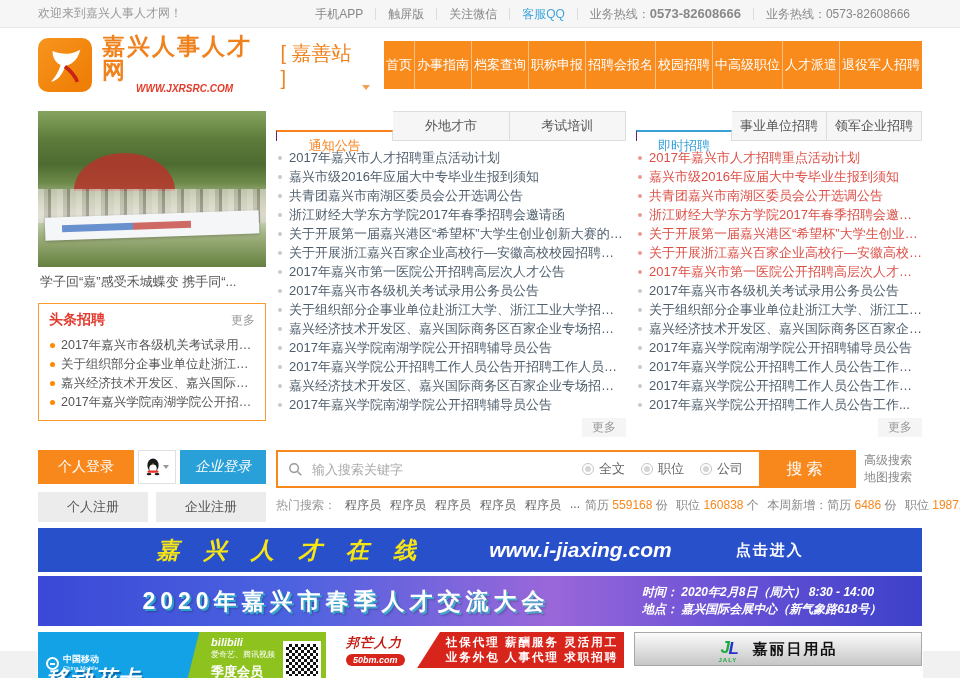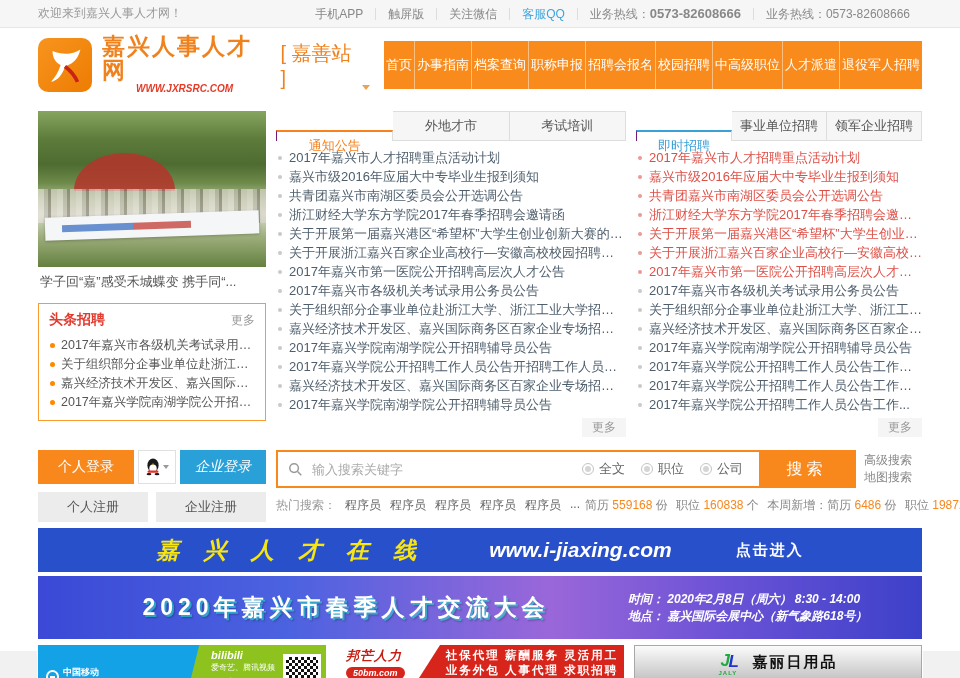--- a/index.html
+++ b/index.html
@@ -122,21 +122,21 @@
   .stats{color:#888;white-space:nowrap;}
   .stats .num{color:#f8871c;}
   .stats .seg{margin-left:5px;}
 
   
   .banner1{margin-top:6px;height:44px;background:#2950cb;display:flex;align-items:center;
            justify-content:center;gap:64px;}
   .b1-title{color:#f8e613;font-size:23px;font-weight:bold;font-style:italic;letter-spacing:9px;}
   .b1-url{color:#fff;font-size:21px;font-weight:bold;font-style:italic;}
   .b1-cta{color:#fff;font-size:15px;font-weight:bold;letter-spacing:2px;}
-  .banner2{margin-top:4px;height:63px;display:flex;align-items:center;padding:0 26px;box-sizing:border-box;
+  .banner2{margin-top:4px;height:50px;display:flex;align-items:center;padding:0 12px;box-sizing:border-box;
            background:linear-gradient(90deg,#3b49d6 0%,#4b62e0 28%,#9a67d9 58%,#6a52d6 78%,#3c41c9 100%);justify-content:flex-end;}
   .b2-title{flex:1;text-align:center;color:#fff;font-size:23px;font-weight:bold;letter-spacing:5px;
             text-shadow:2px 2px 0 rgba(40,235,220,.55),3px 3px 2px rgba(0,0,0,.25);white-space:nowrap;}
   .b2-info{width:268px;flex:0 0 auto;color:#fff;font-size:12px;font-weight:bold;font-style:italic;line-height:17px;}
   .b2-info div{white-space:nowrap;}
 
   
   .ads-row{display:flex;gap:10px;margin-top:6px;height:58px;}
   .ad{flex:1;min-width:0;position:relative;}
   

